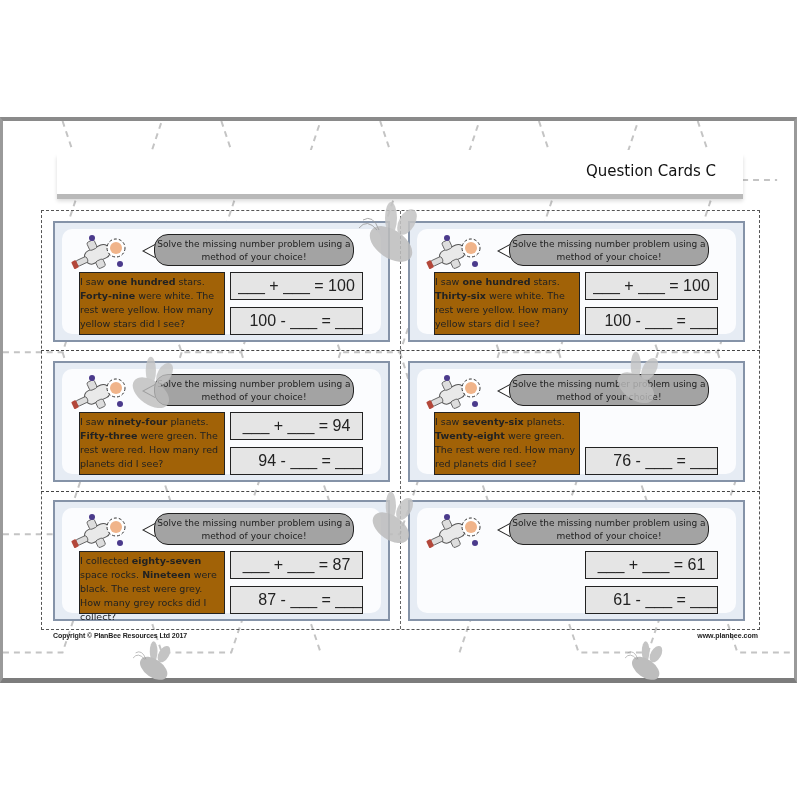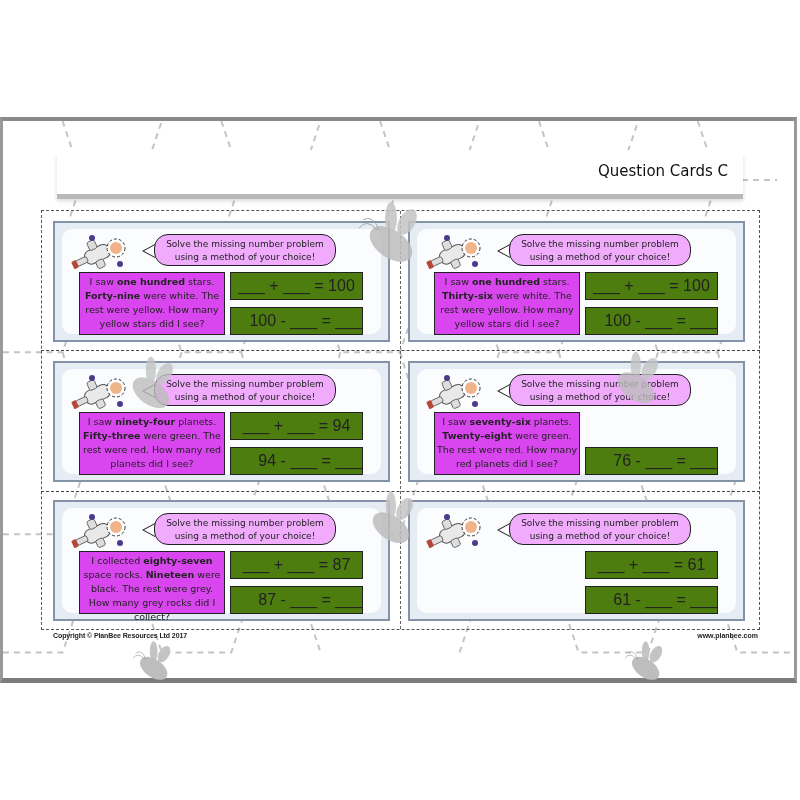--- a/index.html
+++ b/index.html
@@ -3,35 +3,35 @@
 <meta charset="utf-8">
 <style>
   html,body{margin:0;padding:0;}
   body{width:800px;height:800px;background:#ffffff;position:relative;overflow:hidden;font-family:"DejaVu Sans",sans-serif;}
   .frame{position:absolute;left:0;top:117px;width:797px;height:566px;background:#fff;
     border-top:4px solid #8a8a8a;border-left:3px solid #9a9a9a;border-right:3px solid #9a9a9a;border-bottom:5px solid #7c7c7c;box-sizing:border-box;}
   .hex{position:absolute;left:0;top:0;width:100%;height:100%;}
   .titlebar{position:absolute;left:57px;top:150px;width:686px;height:44px;background:#fff;
     box-shadow:0 5px 0 #b9b9b9, 0 7px 4px rgba(0,0,0,0.15);}
   .title-left{position:absolute;left:13px;top:12px;font-size:15px;color:#111;font-family:"DejaVu Sans",sans-serif;}
-  .title-right{position:absolute;right:15px;top:12px;font-size:15px;color:#111;text-align:right;}
+  .title-right{position:absolute;right:27px;top:12px;font-size:15px;color:#111;text-align:right;}
   .sheet{position:absolute;left:41px;top:210px;width:719px;height:420px;border:1px dashed #555;box-sizing:border-box;}
   .vdiv{position:absolute;left:400px;top:211px;width:0;height:418px;border-left:1px dashed #666;}
   .hdiv{position:absolute;left:41px;width:719px;border-top:1px dashed #444;}
   .card{position:absolute;width:337px;height:121px;background:#e6ecf4;border:2px solid #8593a8;box-sizing:border-box;}
   .card-inner{position:absolute;left:7px;top:6px;right:7px;bottom:6px;background:#fbfcfe;border-radius:10px;}
   .astro{position:absolute;left:8px;top:3px;width:60px;height:42px;}
-  .bubble{position:absolute;left:92px;top:5px;width:182px;height:32px;border:1.3px solid #222;border-radius:14px;background:#f0abfc;
+  .bubble{position:absolute;left:92px;top:5px;width:200px;height:32px;border:1.3px solid #222;border-radius:14px;background:#a3a3a3;
     font-size:9px;text-align:center;line-height:13px;color:#222;padding-top:3px;box-sizing:border-box;}
   .bubble-tail{position:absolute;left:80px;top:15px;width:0;height:0;border-top:7px solid transparent;border-bottom:7px solid transparent;border-right:13px solid #222;}
   .bubble-tail2{position:absolute;left:82px;top:16px;width:0;height:0;border-top:6px solid transparent;border-bottom:6px solid transparent;border-right:11px solid #fff;}
-  .story{position:absolute;left:17px;top:43px;width:146px;height:63px;border:1.3px solid #222;background:#d946ef;box-sizing:border-box;
-    font-size:9.5px;line-height:14px;text-align:center;color:#222;padding-top:2px;}
+  .story{position:absolute;left:17px;top:43px;width:146px;height:63px;border:1.3px solid #222;background:#a16207;box-sizing:border-box;
+    font-size:9.5px;line-height:14px;color:#222;padding-top:2px;}
   .story b{font-weight:bold;}
-  .eq{position:absolute;left:168px;width:133px;height:28px;border:1.3px solid #222;background:#4d7c0f;box-sizing:border-box;
+  .eq{position:absolute;left:168px;width:133px;height:28px;border:1.3px solid #222;background:#e5e5e5;box-sizing:border-box;
     font-size:16px;line-height:26px;text-align:center;color:#222;font-family:"Liberation Sans",sans-serif;}
   .eq1{top:43px;}
   .eq2{top:78px;text-align:right;}
   .footer-left{position:absolute;left:53px;top:632px;font-size:7px;font-weight:bold;color:#222;font-family:"Liberation Sans",sans-serif;letter-spacing:-0.1px;}
   .footer-right{position:absolute;right:42px;top:632px;font-size:7px;font-weight:bold;color:#222;font-family:"Liberation Sans",sans-serif;}
   .bee{position:absolute;}
 </style>
 </head>
 <body>
 

